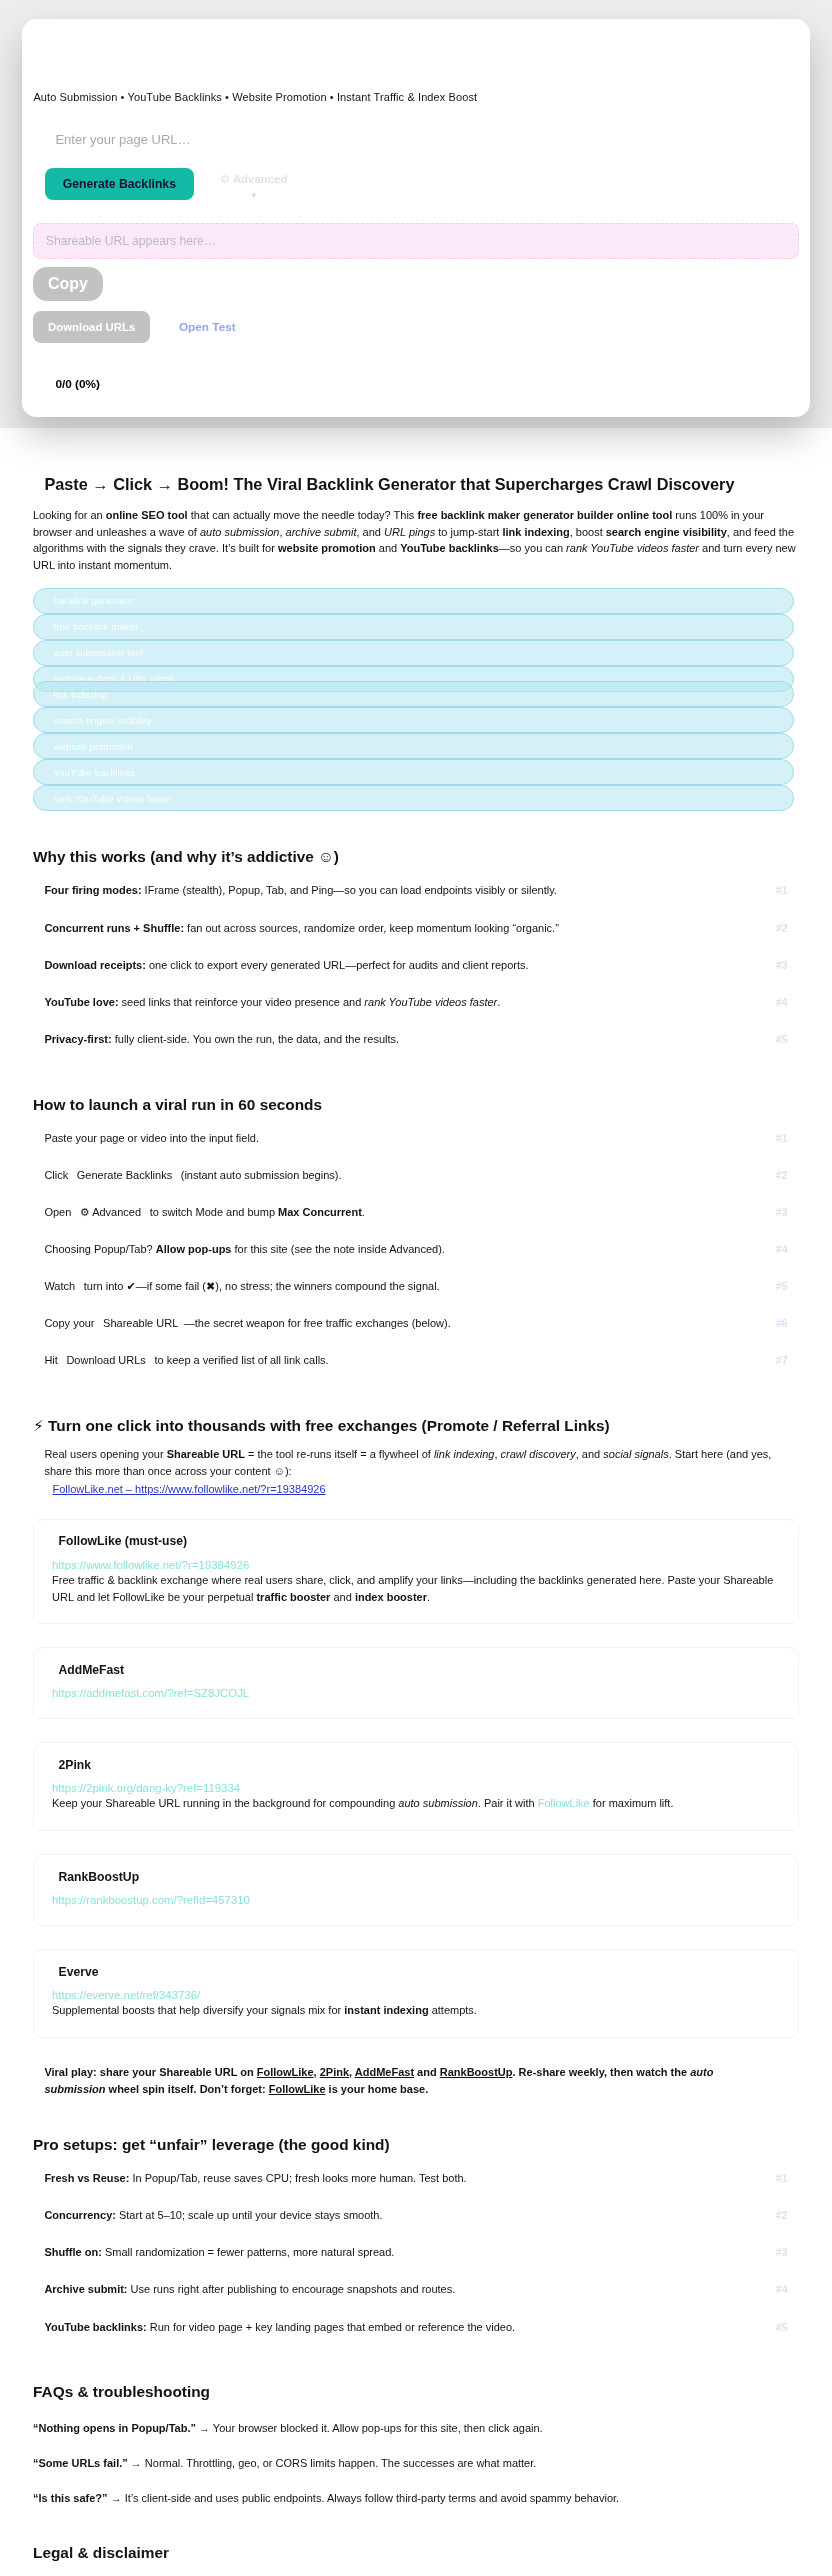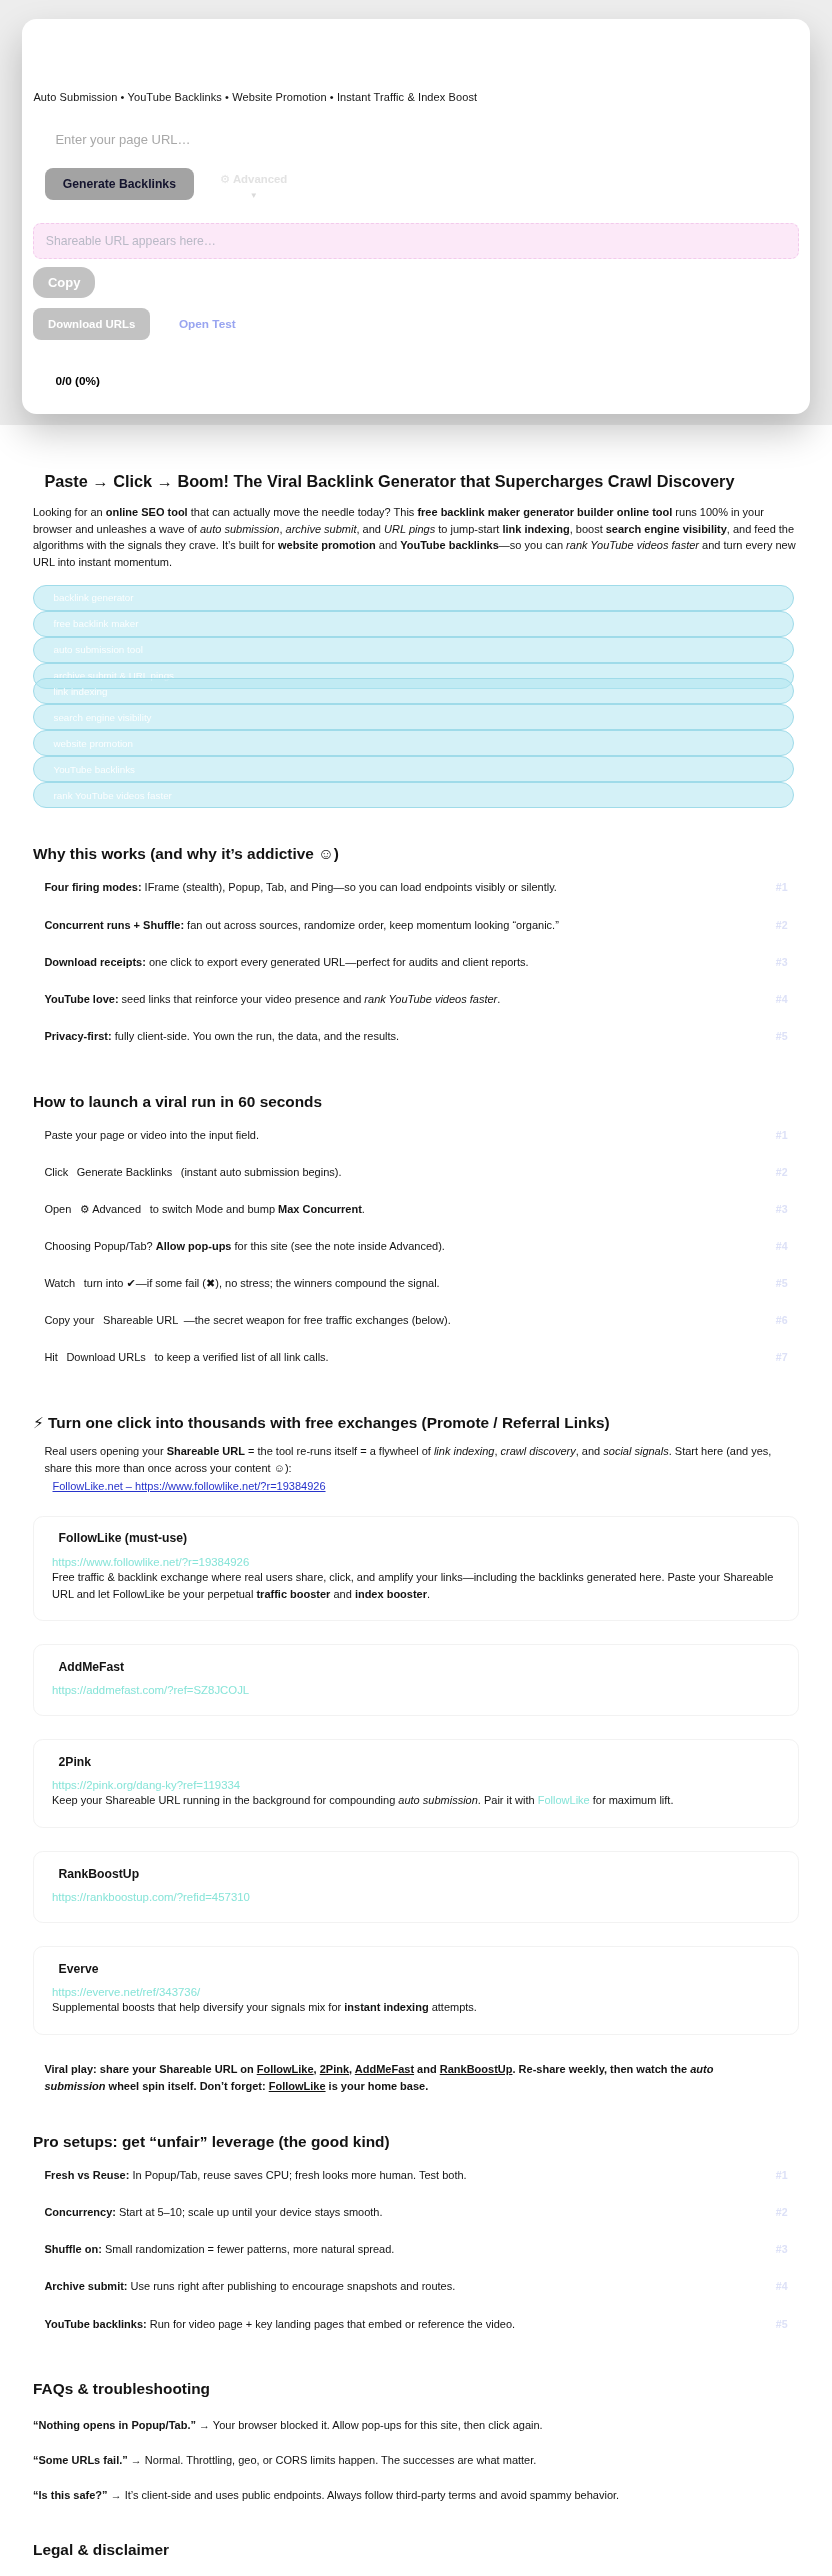--- a/index.html
+++ b/index.html
@@ -19,36 +19,36 @@
   }
   .tagline{margin:0;font-size:11px;color:#161616;letter-spacing:0.1px;}
   .url-input{
     display:block;margin:23px 0 0 22px;width:504px;
     border:none;outline:none;font-size:13px;color:#ef4444;padding:6.5px 0;
     background:transparent;
   }
   .url-input::placeholder{color:#a8a8a8;}
   .btn-row{display:flex;align-items:flex-start;margin:14.6px 0 0 11.4px;}
   .gen-btn{
-    background:#a3a3a3;border:none;border-radius:8.1px;cursor:pointer;
+    background:#14b8a6;border:none;border-radius:8.1px;cursor:pointer;
     padding:9px 18px;font-size:12.2px;font-weight:700;color:#14142e;
     font-family:inherit;
   }
   .advanced{margin-left:26px;text-align:center;cursor:pointer;padding-top:2.4px;}
   .adv-label{color:#e2e2e2;font-weight:700;font-size:11.4px;}
   .adv-caret{color:#dadada;font-size:8.1px;margin-top:5.7px;}
   .share-box{
     display:block;box-sizing:border-box;width:100%;margin-top:23px;
     background:#fce9f8;border:1.6px dashed #f3c9ec;border-radius:8.1px;
     padding:9.8px 11.4px;font-size:12.2px;color:#555;outline:none;font-family:inherit;
   }
   .share-box::placeholder{color:#b9b9c6;}
   .copy-btn{
     margin-top:8.1px;background:#c2c2c2;color:#fff;font-weight:700;border:none;
-    border-radius:14px;padding:8.1px 14.6px;font-size:13px;cursor:pointer;font-family:inherit;
+    border-radius:14px;padding:8.1px 14.6px;font-size:16px;cursor:pointer;font-family:inherit;
   }
   .dl-row{margin-top:9.8px;display:flex;align-items:center;}
   .dl-btn{
     background:#c2c2c2;color:#fff;font-weight:700;border:none;border-radius:8.1px;
     padding:9.8px 14.6px;font-size:11.4px;cursor:pointer;font-family:inherit;
   }
   .open-test{margin-left:29px;color:#98a4f0;font-weight:700;font-size:11.8px;text-decoration:none;cursor:pointer;}
   .progress{margin:34px 0 0 22px;font-size:11.8px;color:#000;font-weight:bold;}
   
   .main{padding:33px 33px 57px;}

